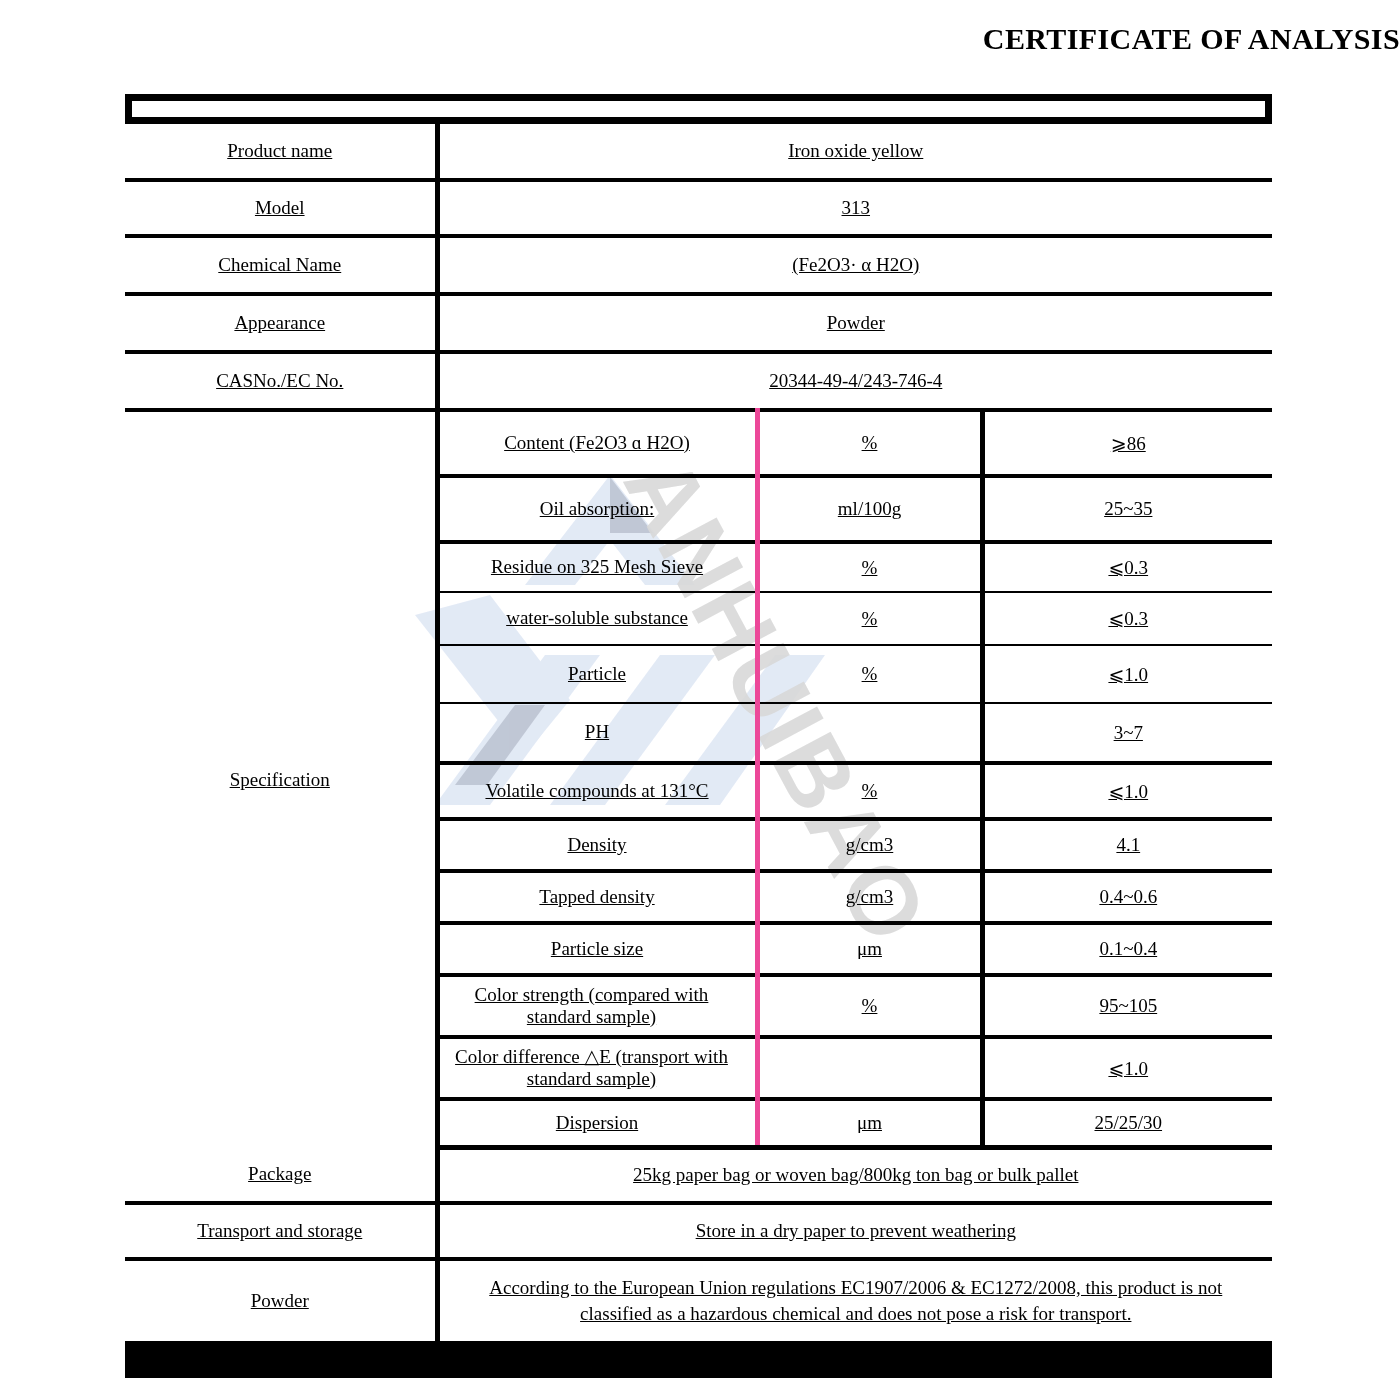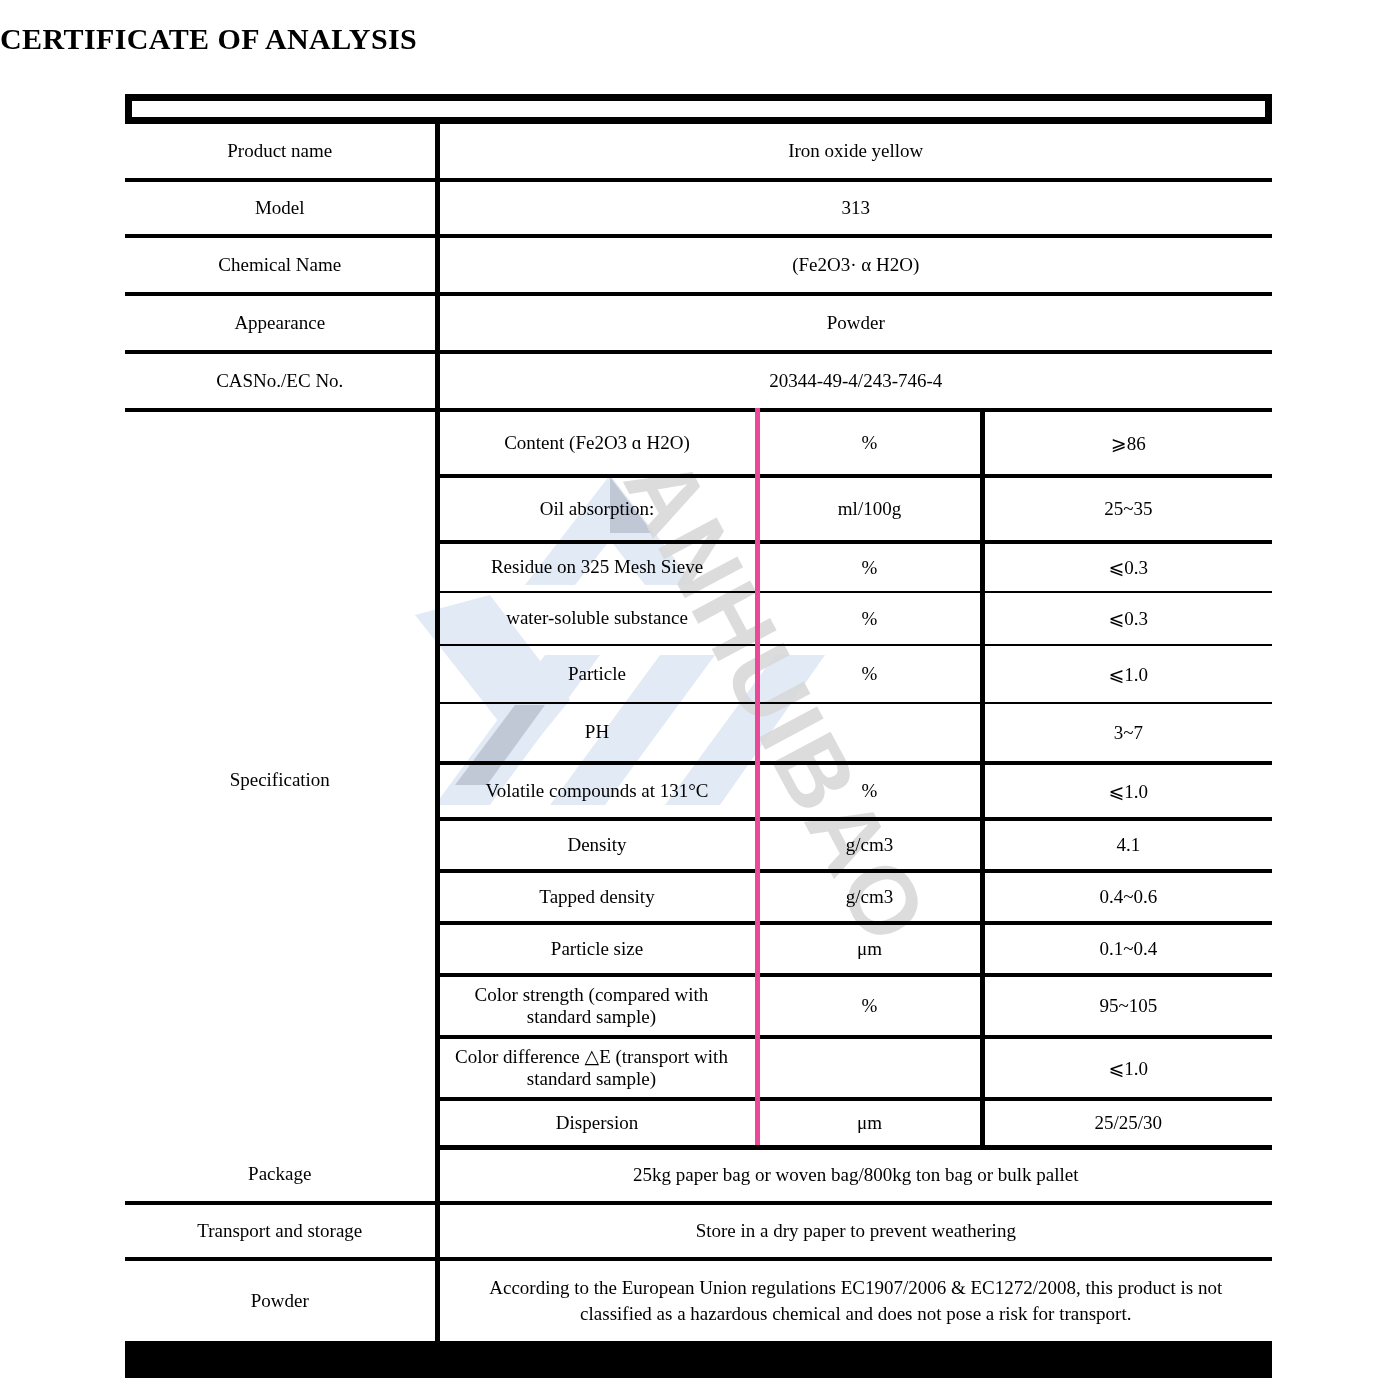--- a/index.html
+++ b/index.html
@@ -40,21 +40,21 @@
     transform: rotate(62deg);
     transform-origin: 10% 10%;
     white-space: nowrap;
     opacity: 0.9;
   }
 
   
   #title {
     position: absolute;
     left: 0; top: 22px; width: 1400px;
-    text-align: left;
+    text-align: right;
     font-size: 30px;
     font-weight: bold;
     letter-spacing: 0.4px;
     z-index: 3;
   }
 
   
   #doc-table {
     position: absolute;
     left: 125px; top: 94px;
@@ -67,20 +67,21 @@
     height: 30px;
     border: 7px solid #000;
     background: #ffffff;
     margin-bottom: 0;
   }
 
   table.coa {
     width: 100%;
     border-collapse: collapse;
     table-layout: fixed;
+    text-decoration: underline;
   }
   table.coa td {
     vertical-align: middle;
     text-align: center;
     font-size: 19px;
     padding: 0 4px;
     background: transparent;
   }
 
   

